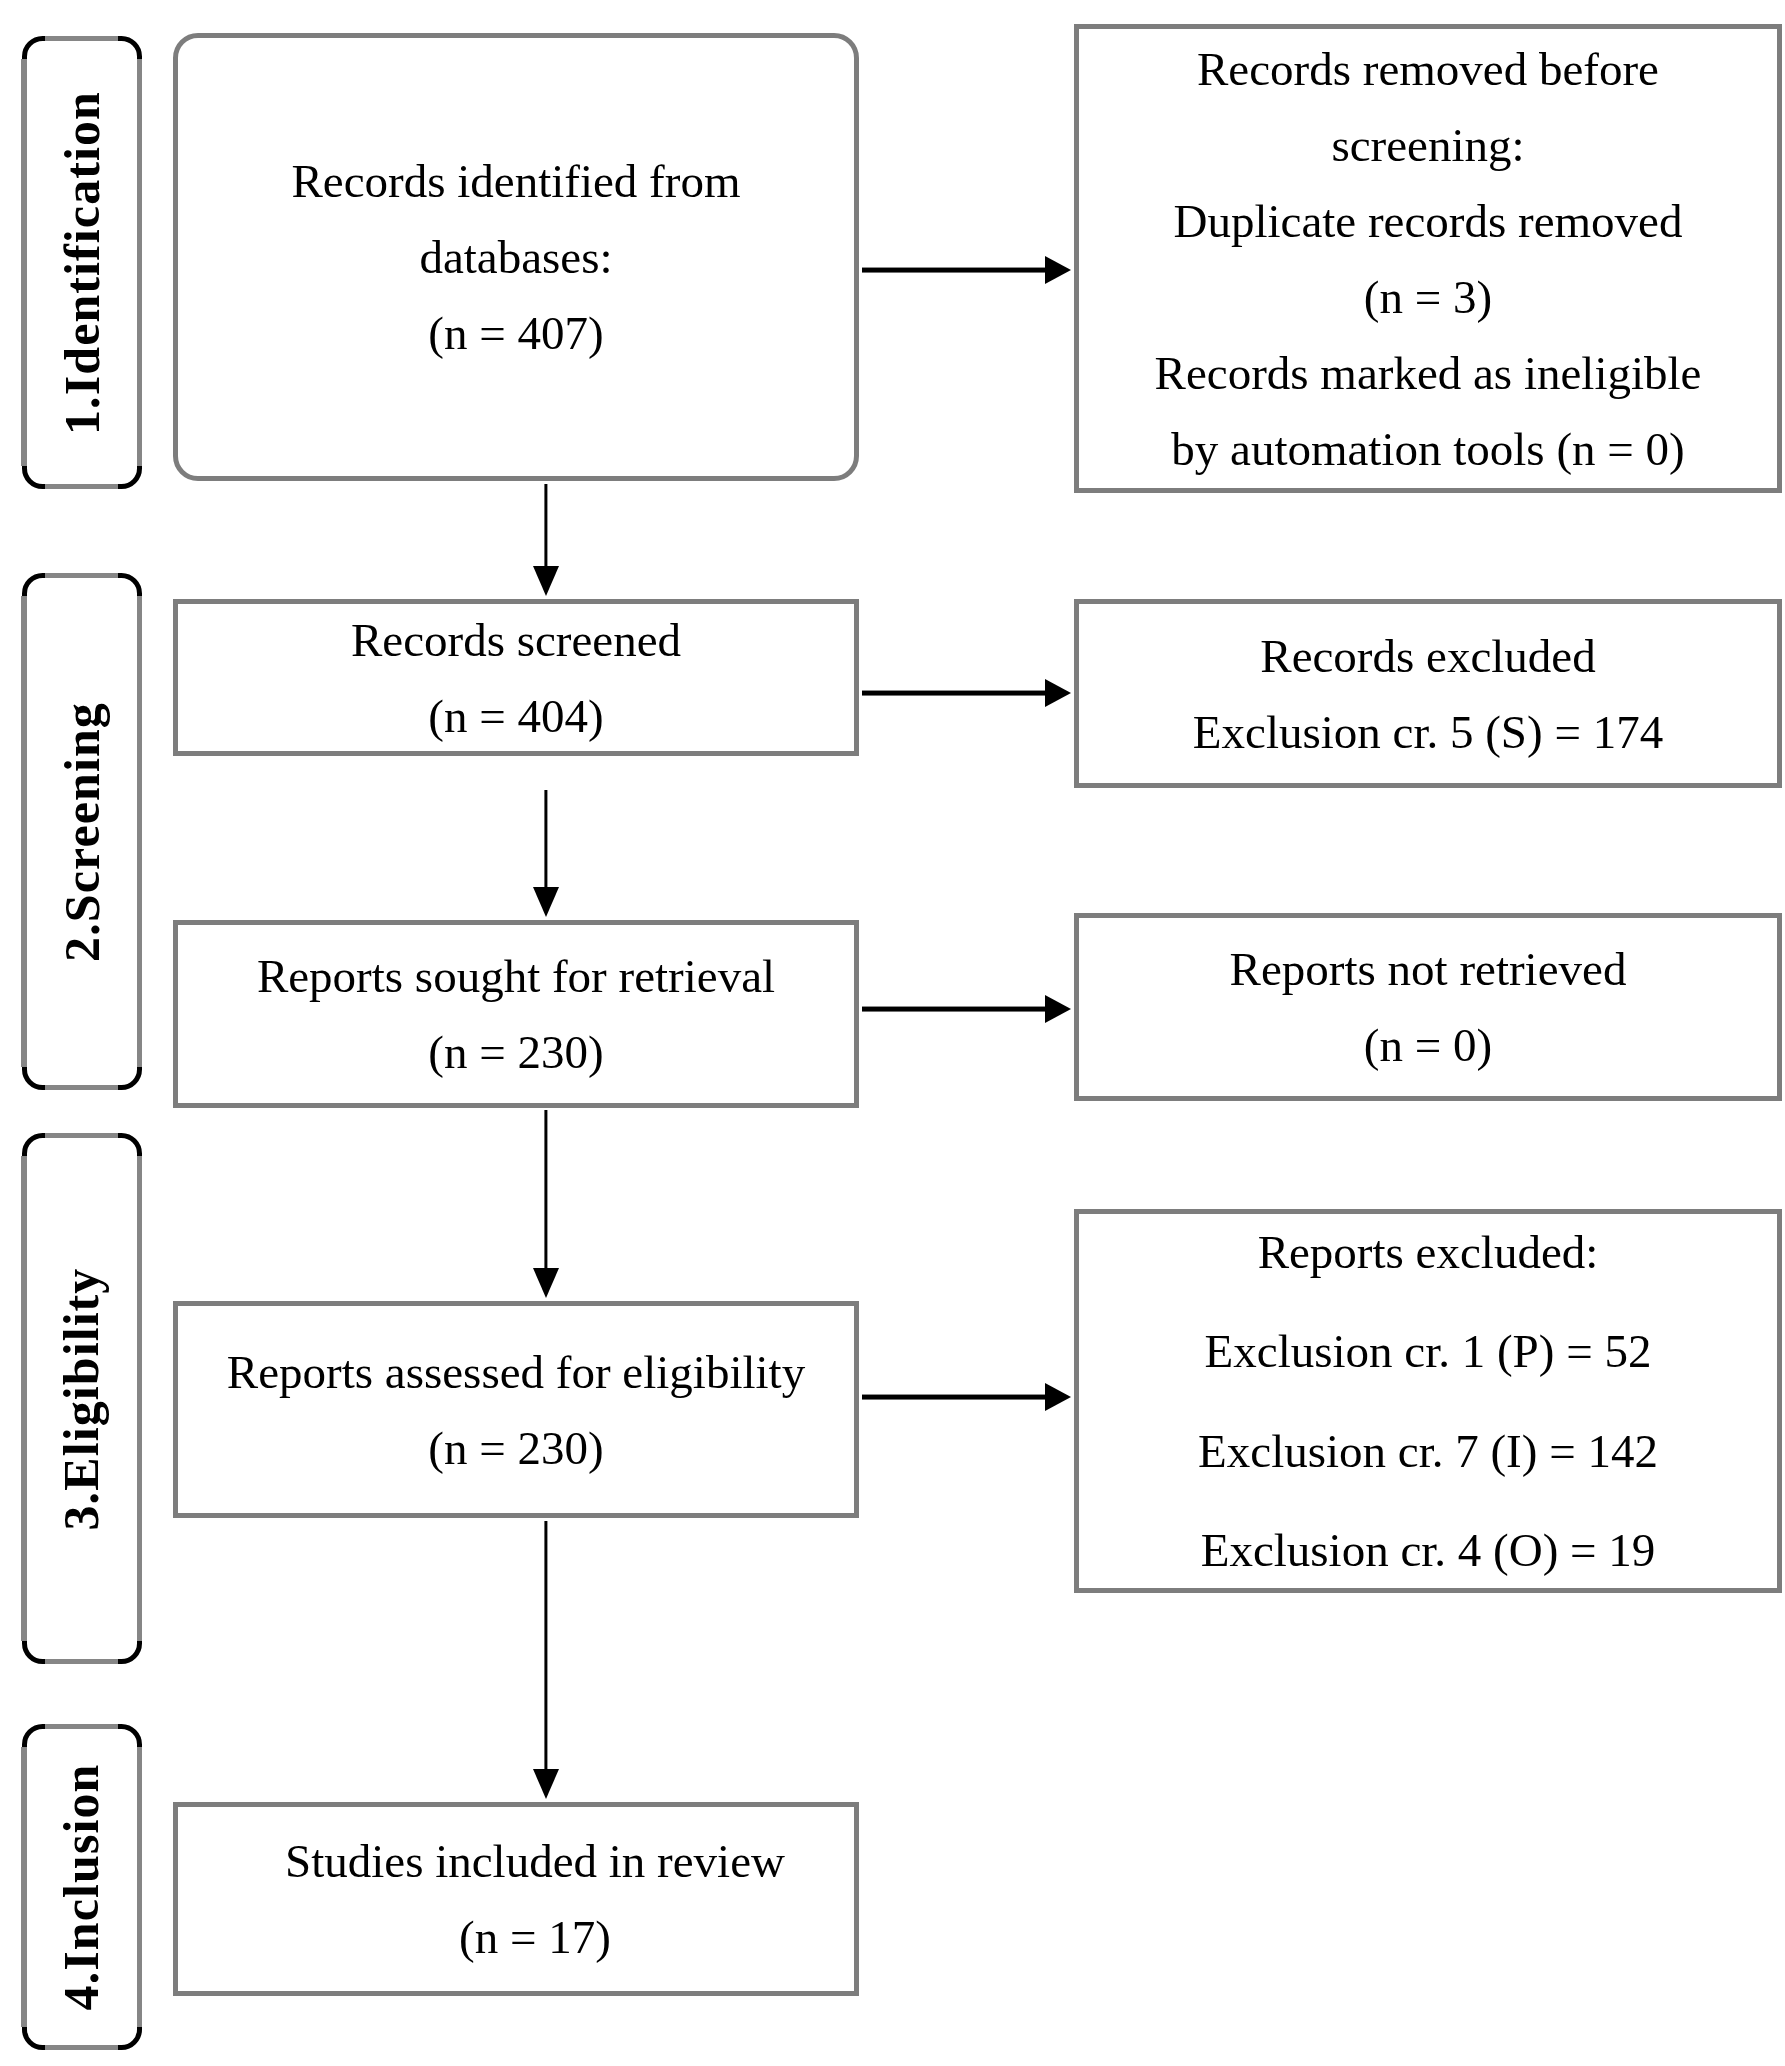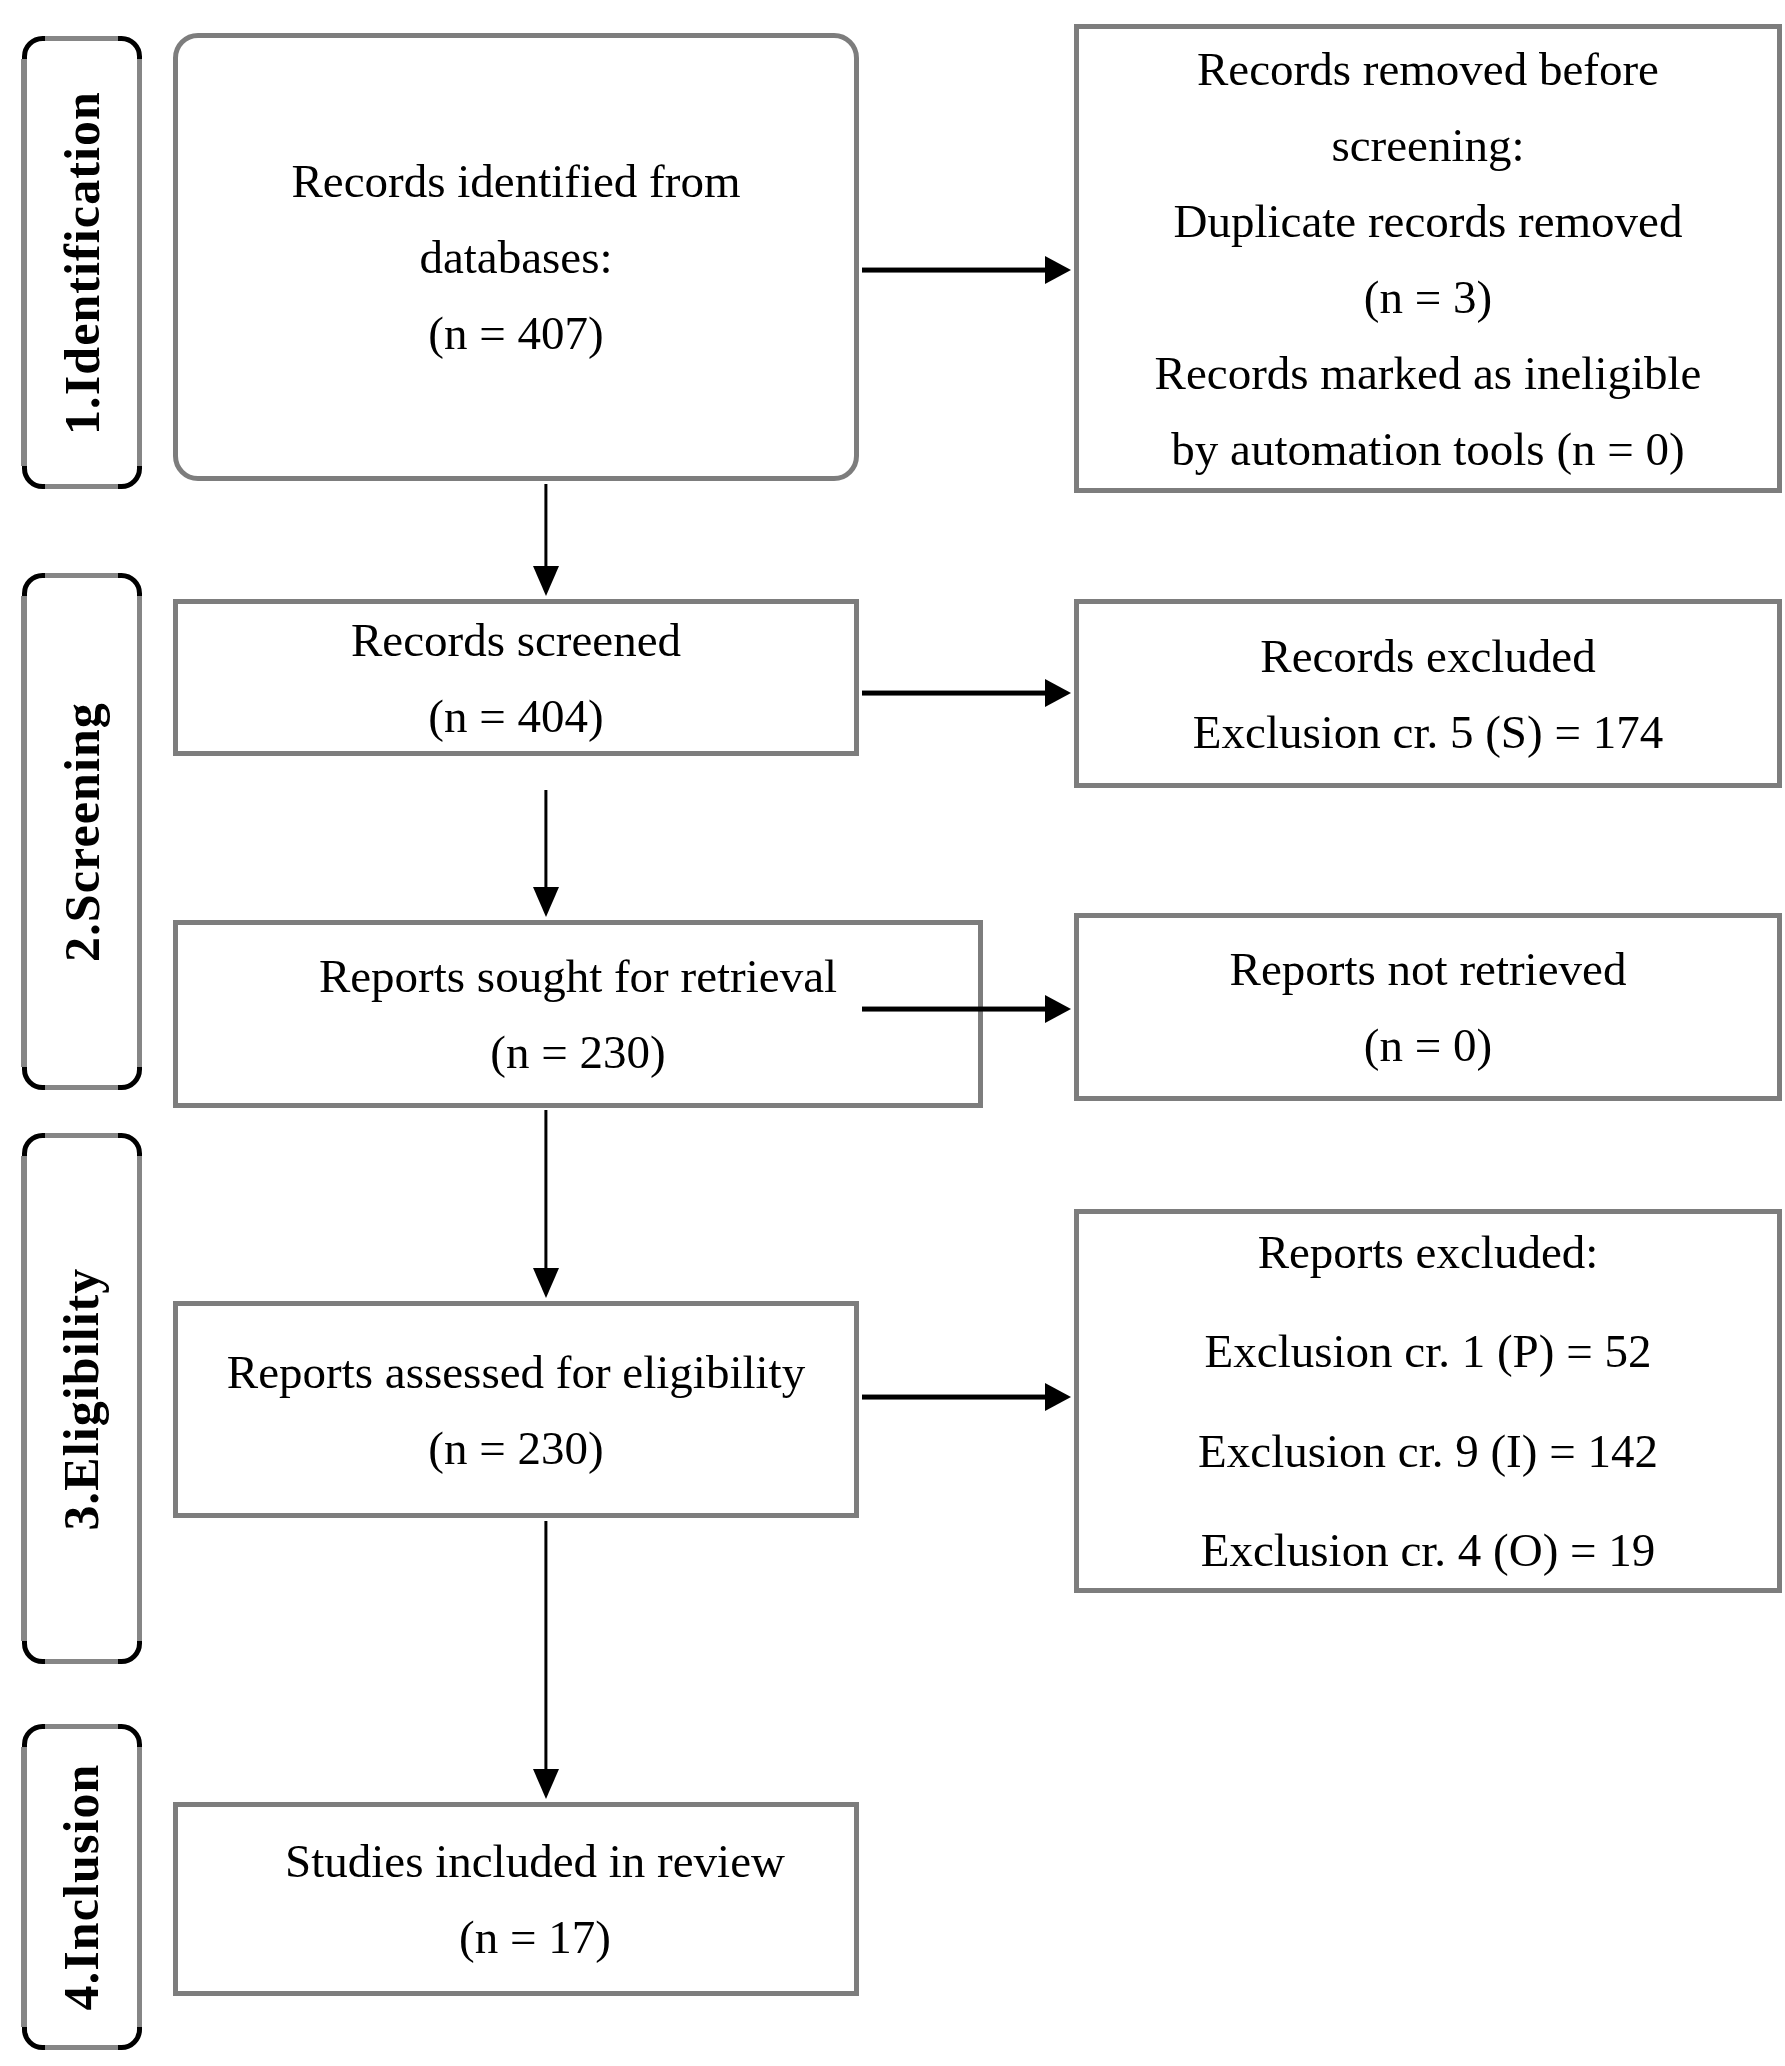--- a/index.html
+++ b/index.html
@@ -121,21 +121,21 @@
     <div class="line">Records identified from</div>
     <div class="line">databases:</div>
     <div class="line">(n = 407)</div>
   </div>
 
   <div class="fbox" style="left:173px;top:599px;width:686px;height:157px;">
     <div class="line">Records screened</div>
     <div class="line">(n = 404)</div>
   </div>
 
-  <div class="fbox" style="left:173px;top:920px;width:810px;height:188px;">
+  <div class="fbox" style="left:173px;top:920px;width:686px;height:188px;">
     <div class="line">Reports sought for retrieval</div>
     <div class="line">(n = 230)</div>
   </div>
 
   <div class="fbox" style="left:173px;top:1301px;width:686px;height:217px;">
     <div class="line">Reports assessed for eligibility</div>
     <div class="line">(n = 230)</div>
   </div>
 
   <div class="fbox" style="left:173px;top:1802px;width:686px;height:194px;padding-left:38px;">
@@ -158,21 +158,21 @@
   </div>
 
   <div class="fbox" style="left:1074px;top:913px;width:708px;height:188px;">
     <div class="line">Reports not retrieved</div>
     <div class="line">(n = 0)</div>
   </div>
 
   <div class="fbox" style="left:1074px;top:1209px;width:708px;height:384px;justify-content:space-between;">
     <div class="line">Reports excluded:</div>
     <div class="line">Exclusion cr. 1 (P) = 52</div>
-    <div class="line">Exclusion cr. 9 (I) = 142</div>
+    <div class="line">Exclusion cr. 7 (I) = 142</div>
     <div class="line">Exclusion cr. 4 (O) = 19</div>
   </div>
 
   <div class="varrow" style="left:530px;top:484px;height:112px;">
     <div class="stem"></div>
     <div class="head"></div>
   </div>
   <div class="varrow" style="left:530px;top:790px;height:127px;">
     <div class="stem"></div>
     <div class="head"></div>

